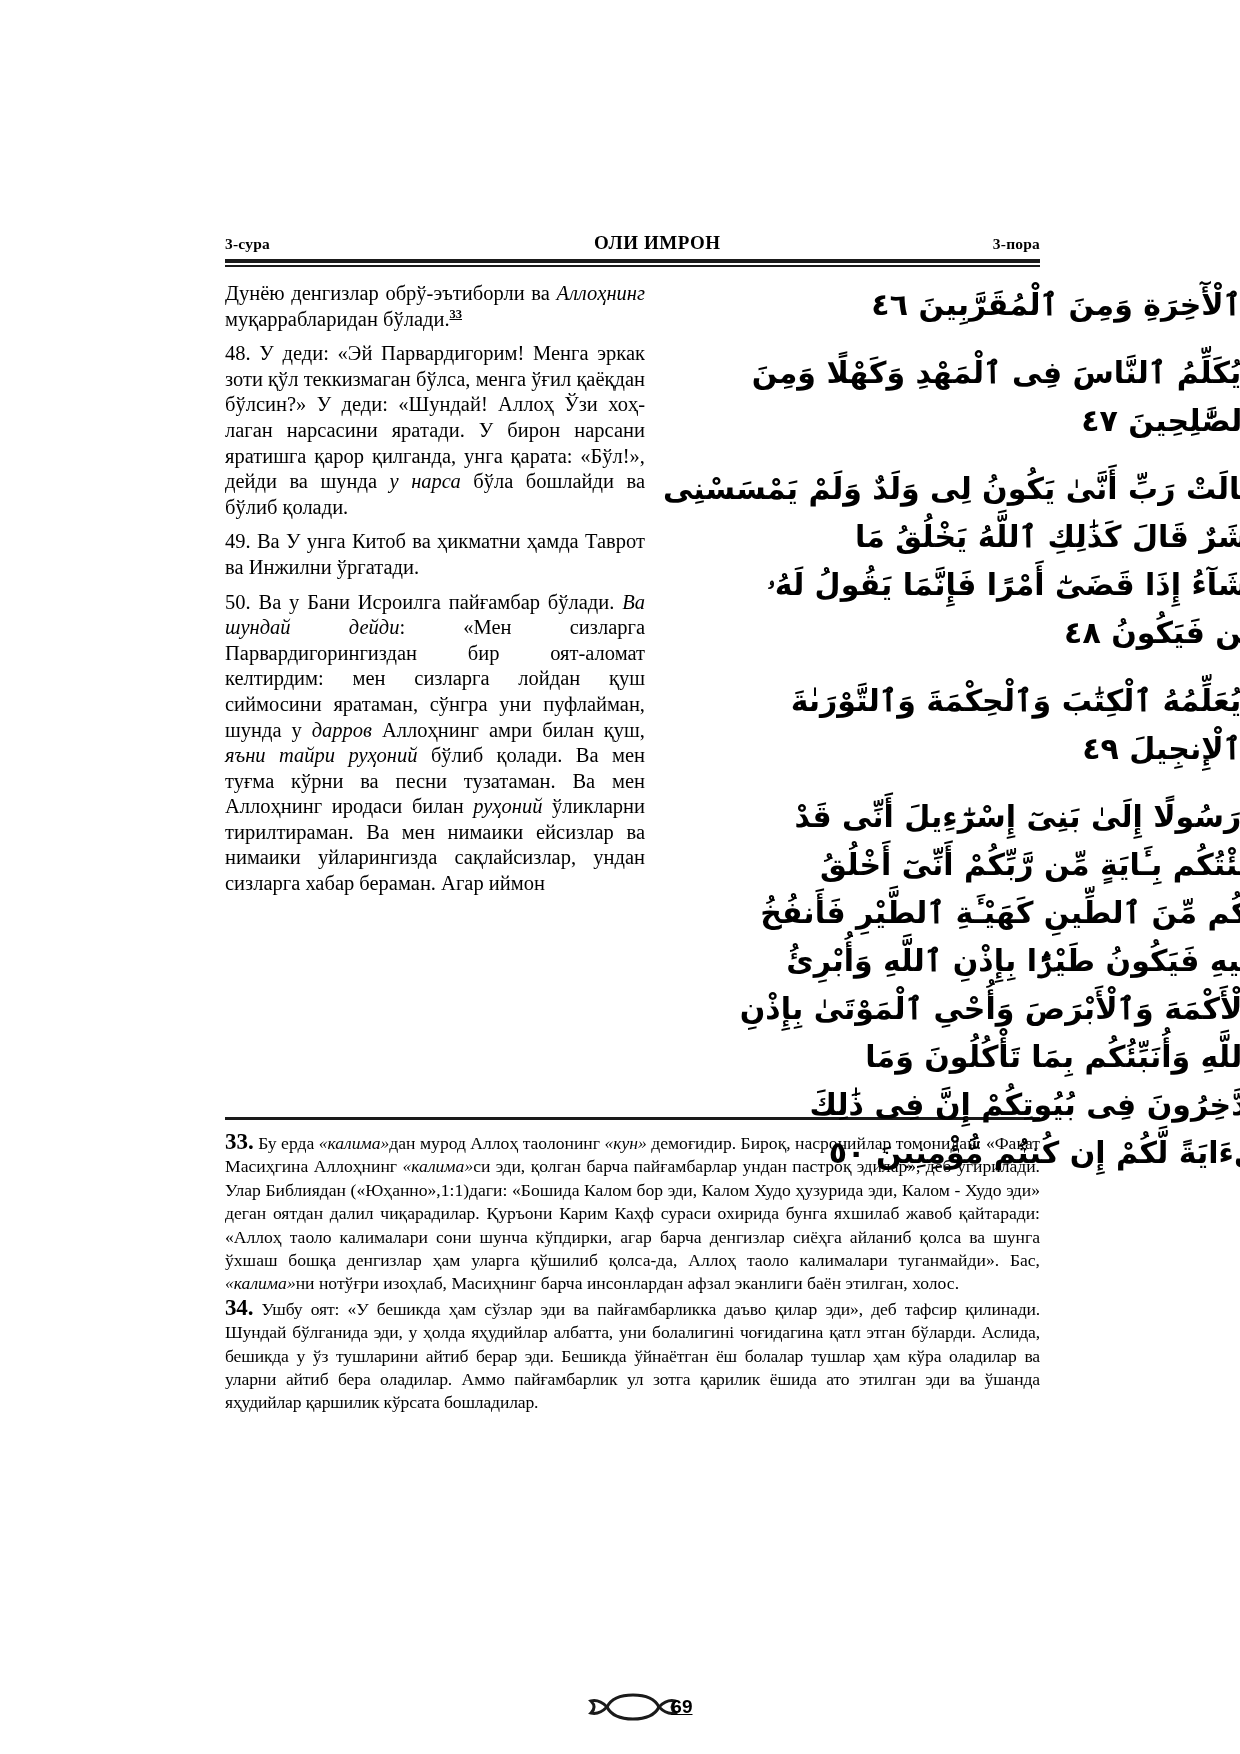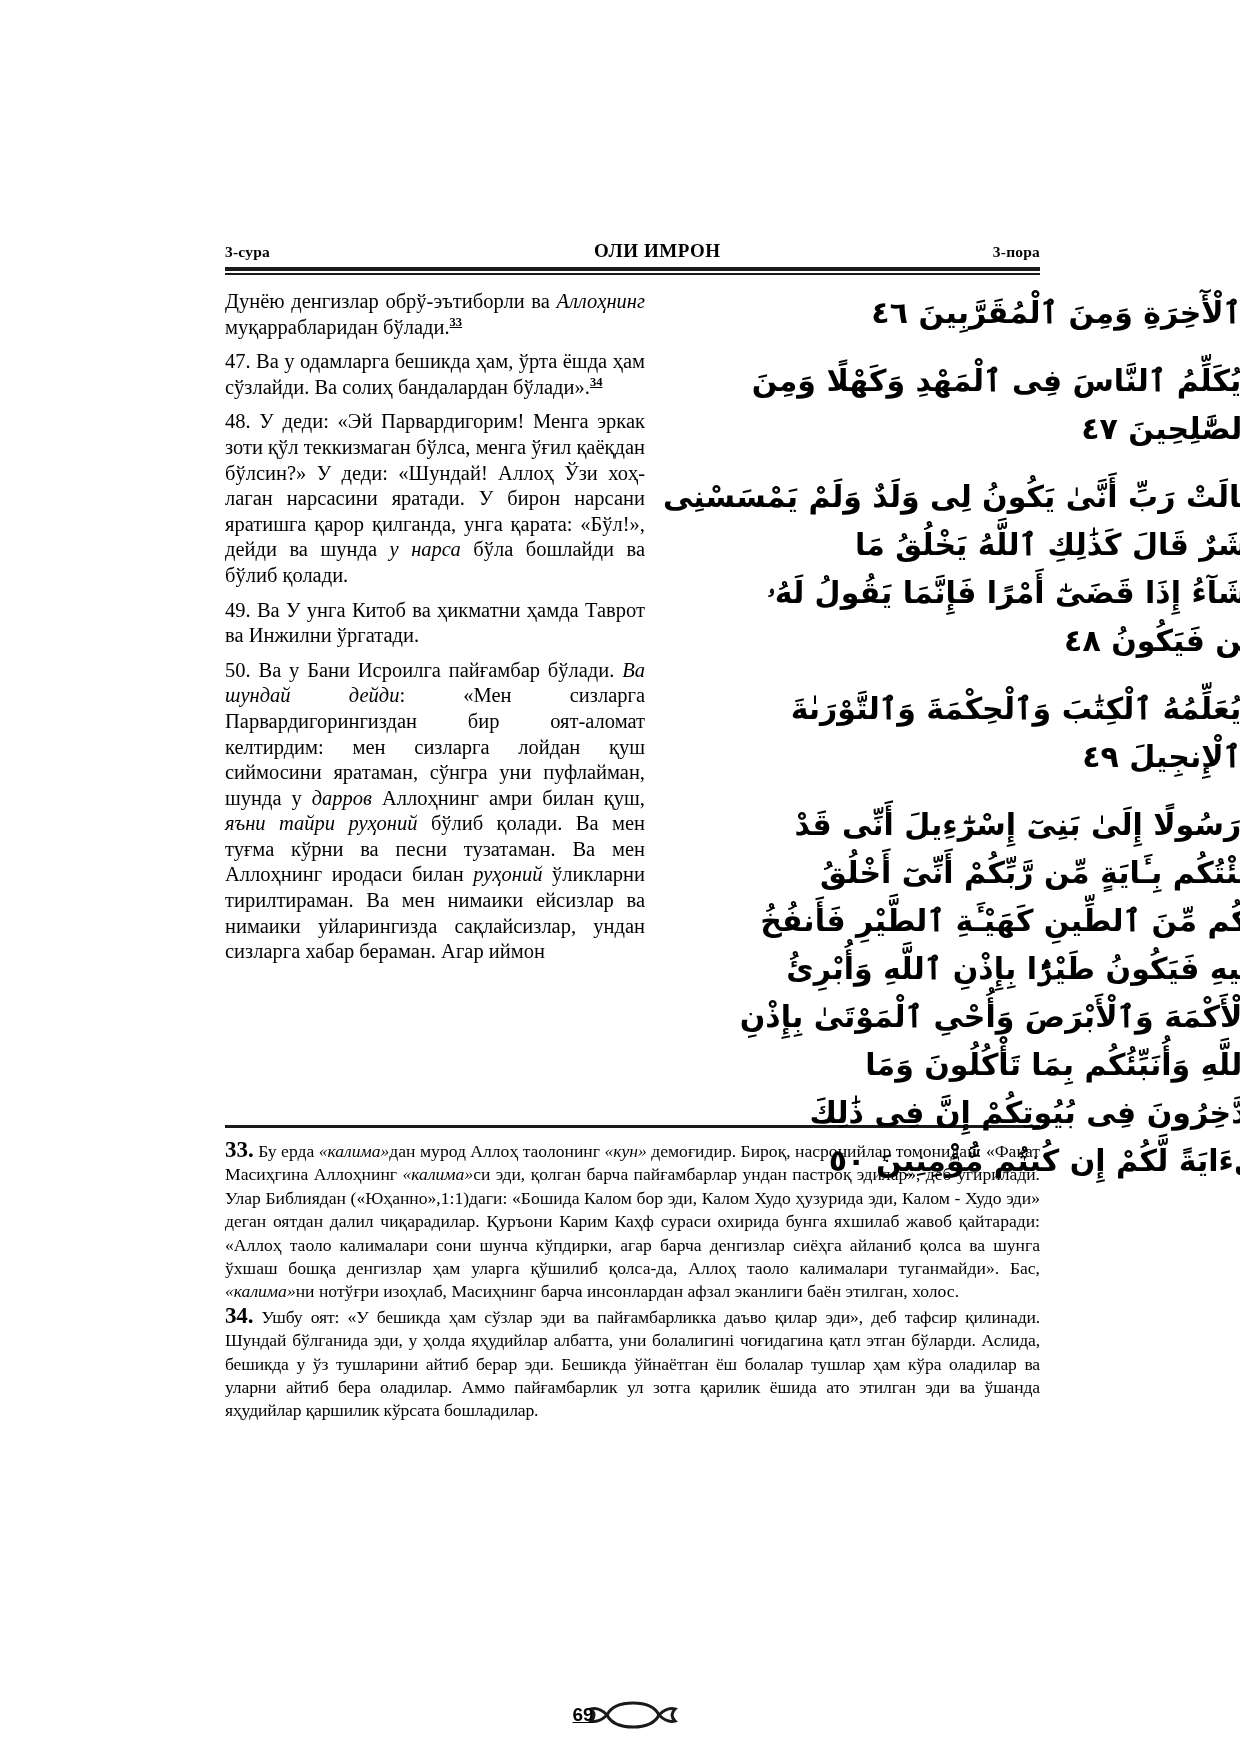--- a/index.html
+++ b/index.html
@@ -12,21 +12,21 @@
     height: 1754px;
     position: relative;
     font-family: "Liberation Serif", "DejaVu Serif", serif;
     color: #000000;
     overflow: hidden;
   }
 
   .page {
     position: absolute;
     left: 225px;
-    top: 240px;
+    top: 232px;
     width: 815px;
     height: 1480px;
   }
 
   
   .runhead {
     display: flex;
     align-items: baseline;
     justify-content: space-between;
     font-size: 16px;
@@ -152,23 +152,20 @@
   <div class="rule"></div>
 
   <div class="columns">
 
     <div class="col-uz">
       <p>
         <span>Дунёю денгизлар обрў-эътиборли ва</span>
         <span class="it">Аллоҳнинг</span><span> муқаррабларидан бўлади.</span><sup class="fn">33</sup>
       </p>
 
-      <p>
-        <span>47.</span><span> Ва у одамларга бешикда ҳам, ўрта ёшда ҳам сўзлайди. Ва солиҳ бандалардан бўлади».</span><sup class="fn">34</sup>
-      </p>
 
       <p class="tight">
         <span>48.</span><span> У деди: «Эй Парвардигорим! Менга эркак зоти қўл теккизмаган бўлса, менга ўғил қаёқдан бўлсин?» У деди: «Шундай! Аллоҳ Ўзи хоҳ-лаган нарсасини яратади. У бирон нарсани яратишга қарор қилганда, унга қарата: «Бўл!», дейди ва шунда </span><span class="it">у нарса</span><span> бўла бошлайди ва бўлиб қолади.</span>
       </p>
 
       <p>
         <span>49.</span><span> Ва У унга Китоб ва ҳикматни ҳамда Таврот ва Инжилни ўргатади.</span>
       </p>
 
       <p>
@@ -214,17 +211,17 @@
       <p class="fn-34"><span class="fn-num">34.</span><span> Ушбу оят: «У бешикда ҳам сўзлар эди ва пайғамбарликка даъво қилар эди», деб тафсир қилинади. Шундай бўлганида эди, у ҳолда яҳудийлар албатта, уни болалигинi чоғидагина қатл этган бўларди. Аслида, бешикда у ўз тушларини айтиб берар эди. Бешикда ўйнаётган ёш болалар тушлар ҳам кўра оладилар ва уларни айтиб бера оладилар. Аммо пайғамбарлик ул зотга қарилик ёшида ато этилган эди ва ўшанда яҳудийлар қаршилик кўрсата бошладилар.</span></p>
     </div>
 
   <div class="folio">
     <span class="folio-orn">
       <svg width="120" height="40" viewBox="0 0 120 40" aria-hidden="true">
         <path d="M34 20 Q40 8 60 8 Q80 8 86 20 Q80 32 60 32 Q40 32 34 20 Z" fill="none" stroke="#1a1a1a" stroke-width="3"></path>
         <path d="M34 20 Q26 12 18 14 Q24 20 18 26 Q26 28 34 20 Z" fill="none" stroke="#1a1a1a" stroke-width="3"></path>
         <path d="M86 20 Q94 12 102 14 Q96 20 102 26 Q94 28 86 20 Z" fill="none" stroke="#1a1a1a" stroke-width="3"></path>
       </svg>
-      <span class="folio-num" style="position:absolute;left:0;right:0;text-align:left;text-decoration:underline;">69</span>
+      <span class="folio-num" style="position:absolute;left:0;right:0;text-align:right;text-decoration:underline;">69</span>
     </span>
   </div>
 
 </div>
 
 </body></html>

